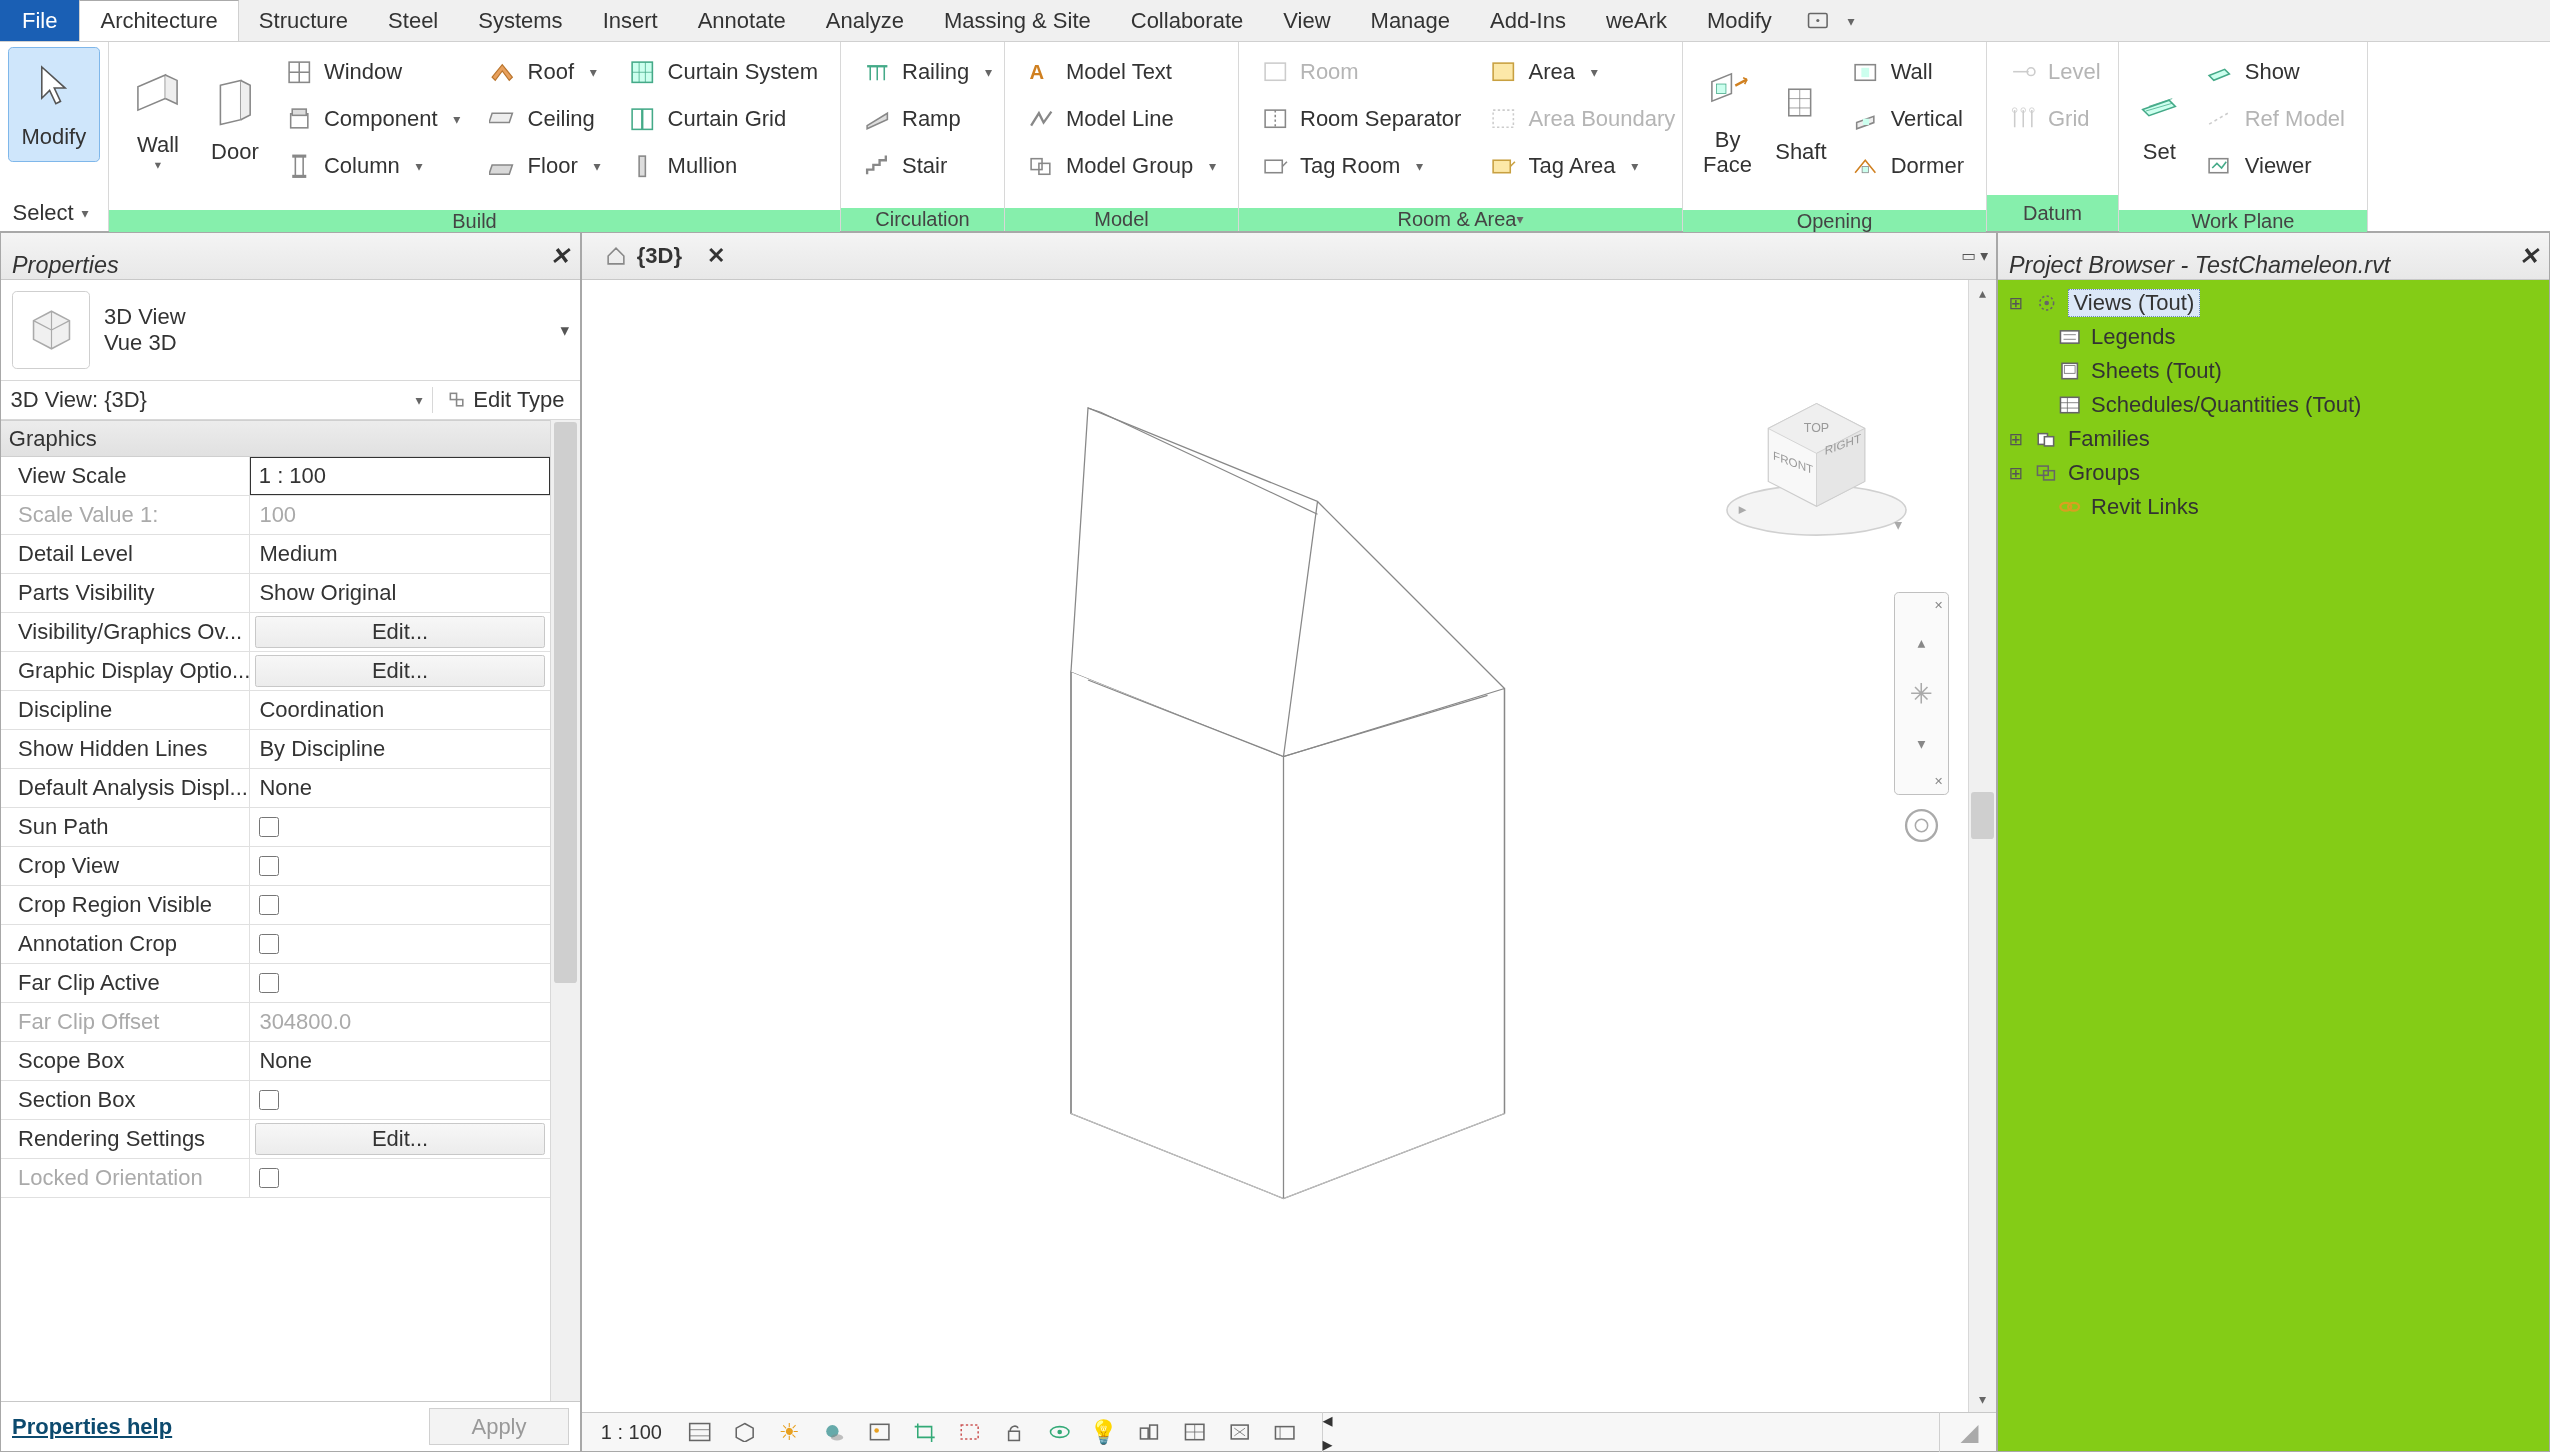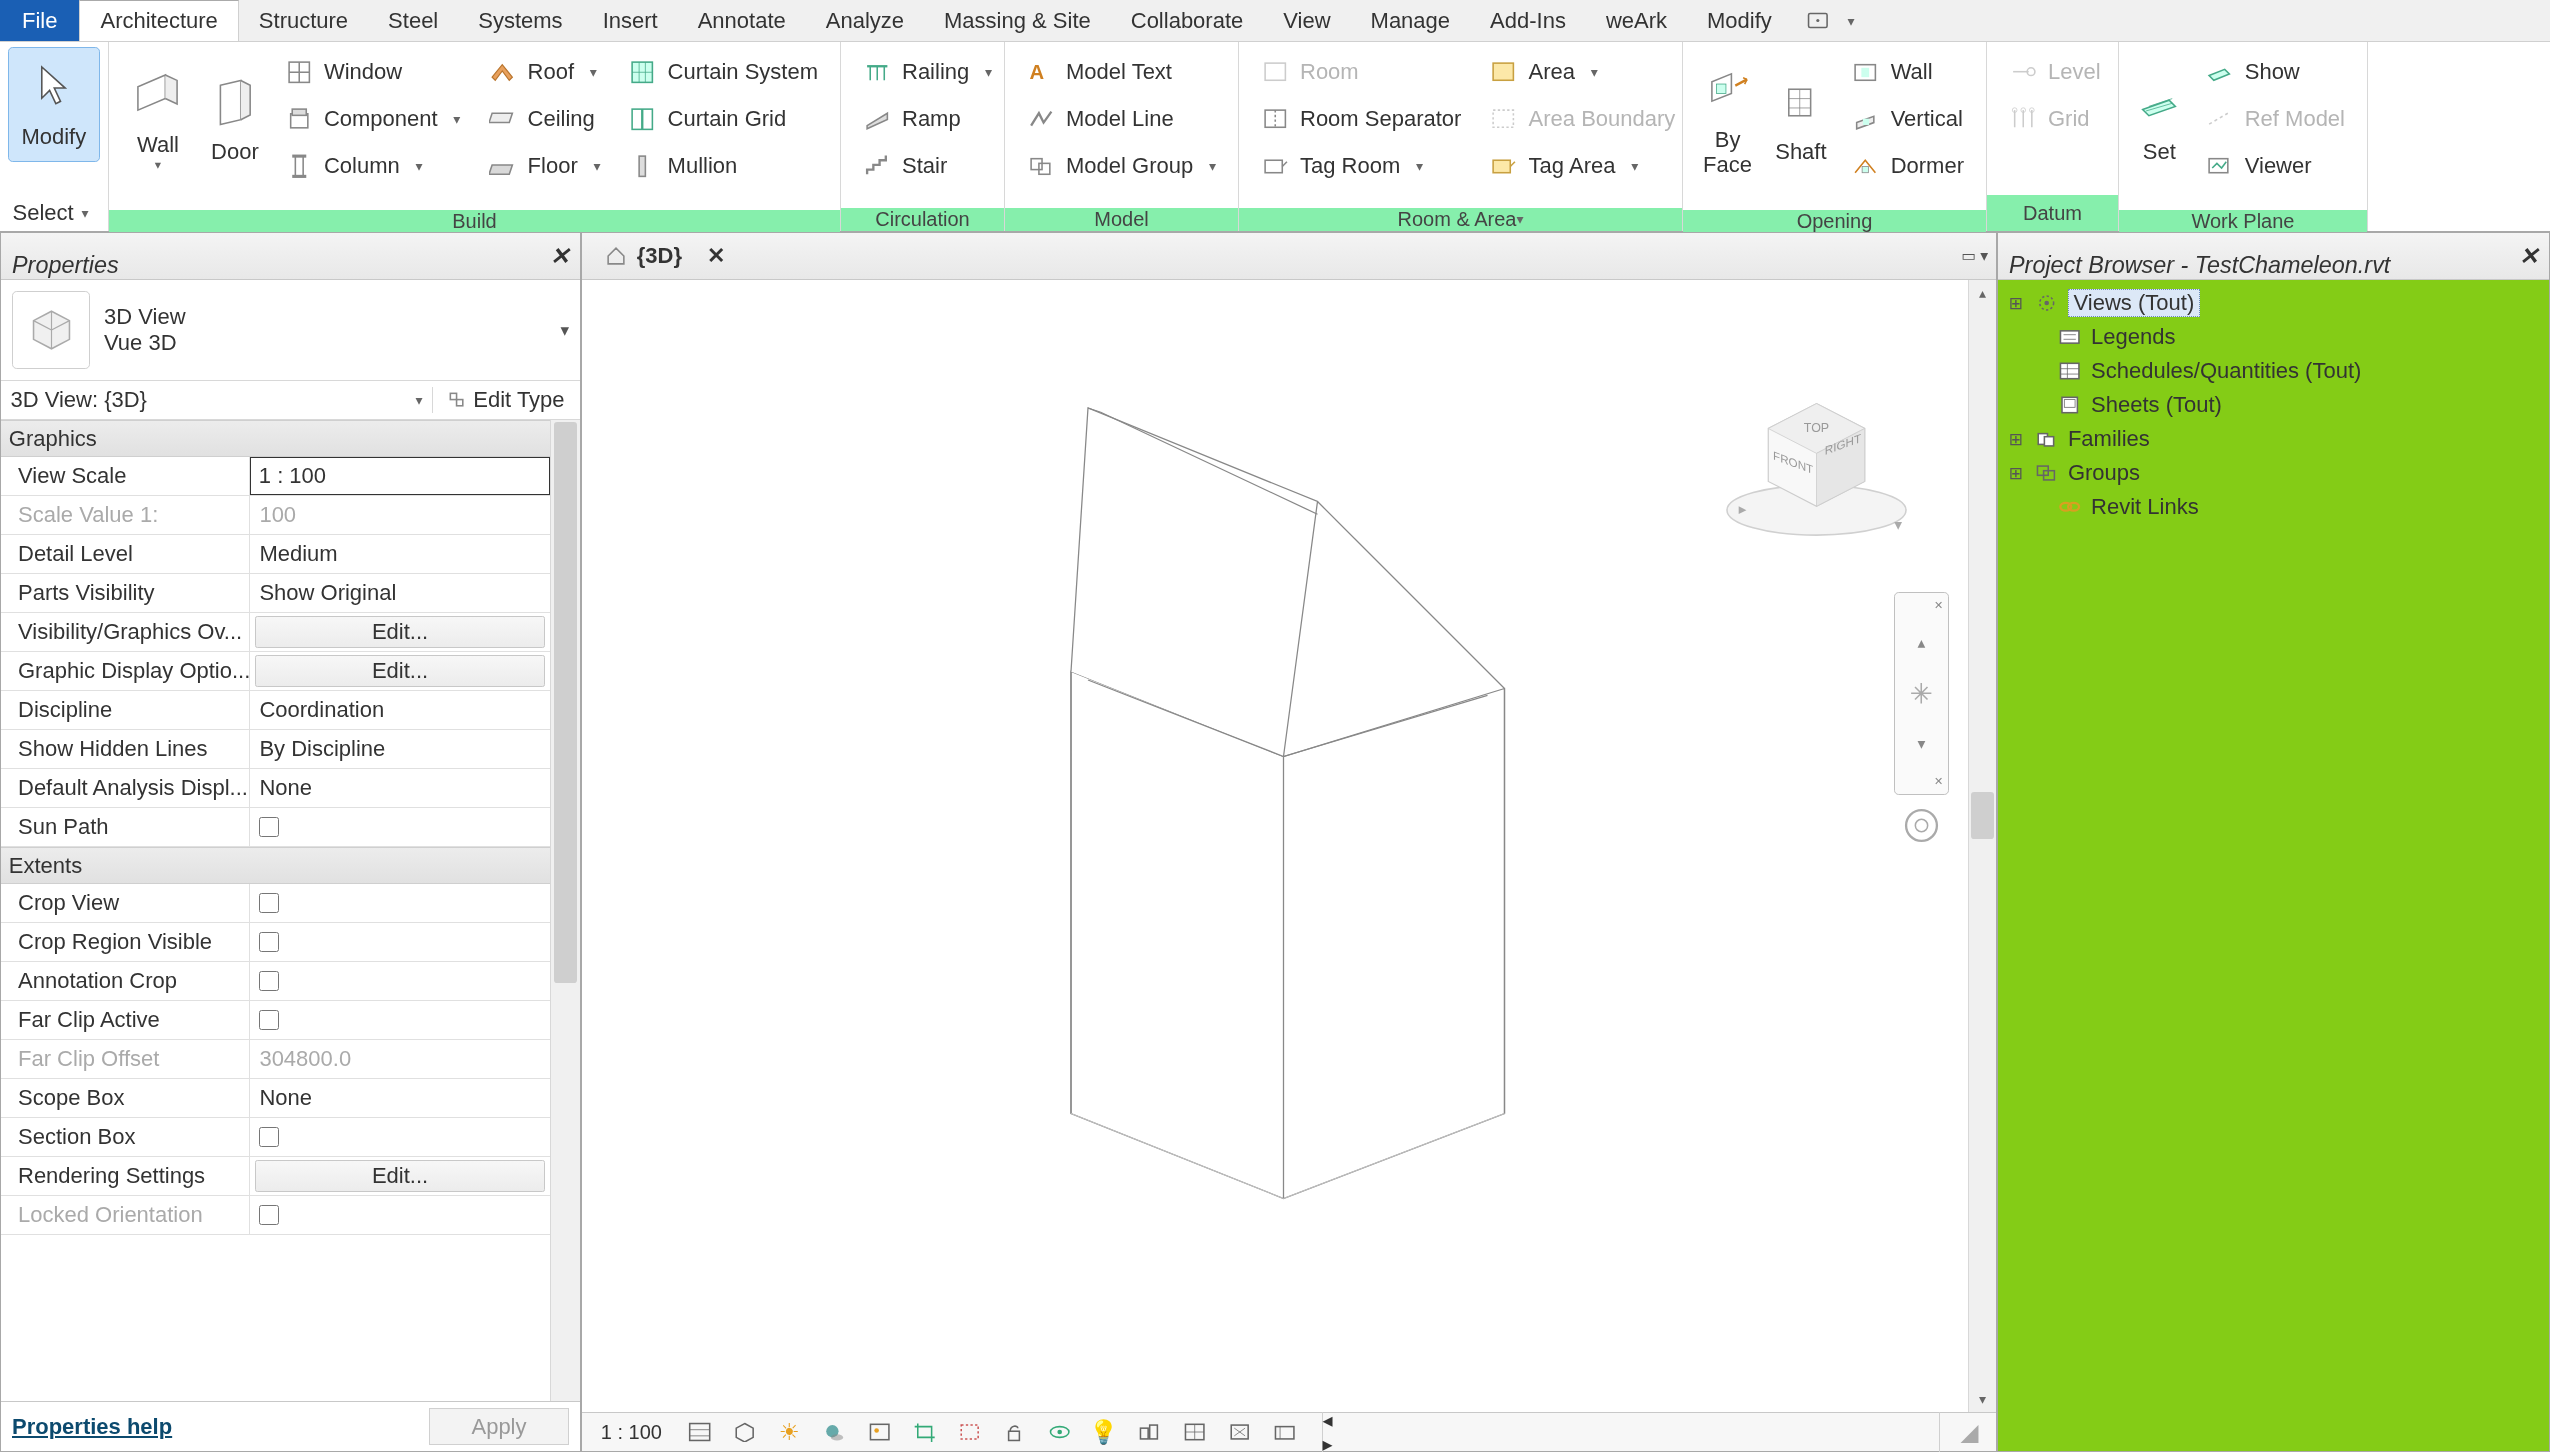--- a/index.html
+++ b/index.html
@@ -596,21 +596,20 @@
           <div class="prop-row">
             <div class="k">Default Analysis Displ...</div>
             <div class="v">None</div>
           </div>
           <div class="prop-row">
             <div class="k">Sun Path</div>
             <div class="v">
               <input type="checkbox" style="">
             </div>
           </div>
-          <div class="grp-hdr">Extents</div>
           <div class="prop-row">
             <div class="k">Crop View</div>
             <div class="v">
               <input type="checkbox" style="">
             </div>
           </div>
           <div class="prop-row">
             <div class="k">Crop Region Visible</div>
             <div class="v">
               <input type="checkbox" style="">
@@ -846,37 +845,37 @@
               <line x1="7" y1="10" x2="23" y2="10" stroke="#666"></line>
               <line x1="7" y1="16" x2="23" y2="16" stroke="#666"></line>
             </svg>
           </span>
           <span class="lbl">Legends</span>
         </div>
         <div class="tree-row" style="padding-left: 31px;">
           <span class="tw"></span>
           <span class="ic">
             <svg width="23.4" height="20" viewBox="0 0 30 26">
-              <rect x="3" y="3" width="24" height="20" fill="#fff" stroke="#666" stroke-width="2"></rect>
-              <line x1="3" y1="10" x2="27" y2="10" stroke="#666"></line>
-              <line x1="3" y1="17" x2="27" y2="17" stroke="#666"></line>
-              <line x1="12" y1="3" x2="12" y2="23" stroke="#666"></line>
+              <rect x="5" y="3" width="20" height="20" fill="#fff" stroke="#666" stroke-width="2"></rect>
+              <rect x="8" y="6" width="14" height="10" fill="none" stroke="#666"></rect>
             </svg>
           </span>
-          <span class="lbl">Schedules/Quantities (Tout)</span>
+          <span class="lbl">Sheets (Tout)</span>
         </div>
         <div class="tree-row" style="padding-left: 31px;">
           <span class="tw"></span>
           <span class="ic">
             <svg width="23.4" height="20" viewBox="0 0 30 26">
-              <rect x="5" y="3" width="20" height="20" fill="#fff" stroke="#666" stroke-width="2"></rect>
-              <rect x="8" y="6" width="14" height="10" fill="none" stroke="#666"></rect>
+              <rect x="3" y="3" width="24" height="20" fill="#fff" stroke="#666" stroke-width="2"></rect>
+              <line x1="3" y1="10" x2="27" y2="10" stroke="#666"></line>
+              <line x1="3" y1="17" x2="27" y2="17" stroke="#666"></line>
+              <line x1="12" y1="3" x2="12" y2="23" stroke="#666"></line>
             </svg>
           </span>
-          <span class="lbl">Sheets (Tout)</span>
+          <span class="lbl">Schedules/Quantities (Tout)</span>
         </div>
         <div class="tree-row" style="padding-left: 7.8px;">
           <span class="tw">⊞</span>
           <span class="ic">
             <svg width="23.4" height="20" viewBox="0 0 30 26">
               <rect x="4" y="6" width="12" height="14" fill="#fff" stroke="#666" stroke-width="2"></rect>
               <rect x="12" y="10" width="12" height="12" fill="#fff" stroke="#666" stroke-width="2"></rect>
             </svg>
           </span>
           <span class="lbl">Families</span>

